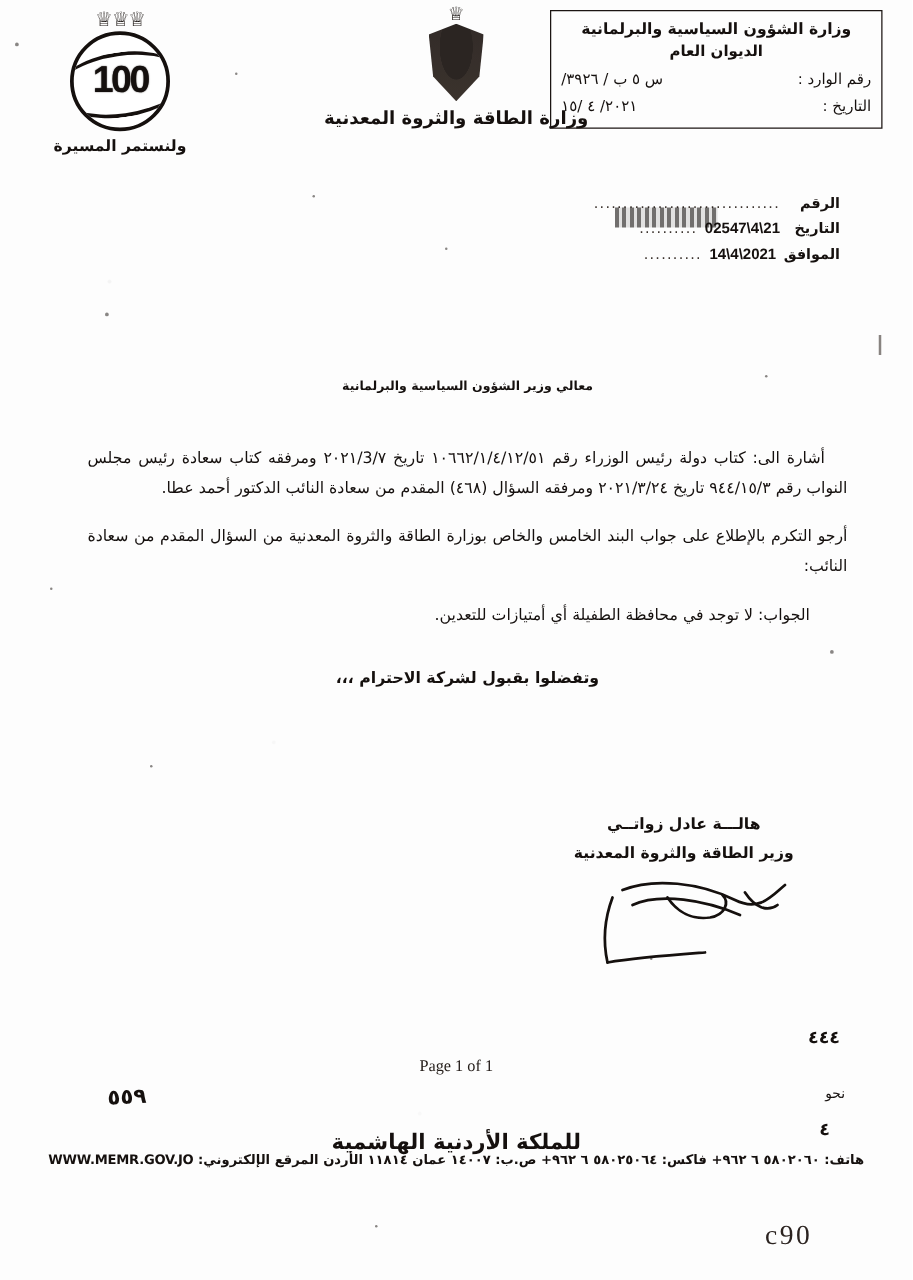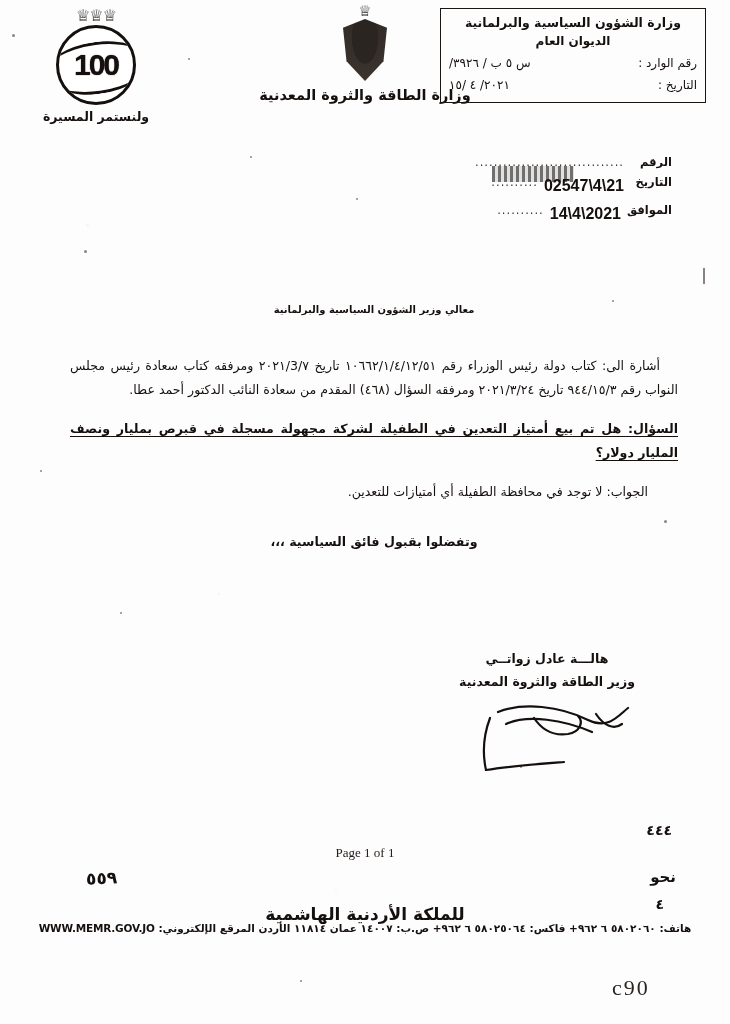--- a/index.html
+++ b/index.html
@@ -155,21 +155,21 @@
     display: flex;
     justify-content: flex-start;
     gap: 6px;
     direction: rtl;
   }
   .stamp-label { min-width: 42px; font-weight: bold; }
   .stamp-dots { flex: 1; letter-spacing: 1px; color: #3b332e; overflow: hidden; white-space: nowrap; }
   .stamp-val {
     font-family: "Liberation Sans", sans-serif;
     font-weight: bold;
-    font-size: 16px;
+    font-size: 12px;
   }
   .stamp-mark {
     position: absolute;
     left: 492px;
     top: 166px;
     width: 82px;
     height: 16px;
     background: repeating-linear-gradient(90deg, rgba(20,16,14,.75) 0 3px, rgba(20,16,14,.15) 3px 6px);
     opacity: .8;
   }
@@ -255,22 +255,22 @@
     left: 86px;
     top: 868px;
     font-size: 17px;
     font-weight: bold;
     transform: rotate(-3deg);
   }
   .num-left-2 {
     position: absolute;
     right: 54px;
     top: 868px;
-    font-size: 15px;
-    font-weight: bold;
+    font-size: 11px;
+    font-weight: normal;
   }
   .num-left-3 {
     position: absolute;
     right: 66px;
     top: 896px;
     font-size: 14px;
     font-weight: bold;
   }
   .footer-line1 {
     position: absolute;
@@ -369,23 +369,23 @@
       <span class="stamp-label">الموافق</span>
       <span class="stamp-val">2021\4\14</span>
       <span class="stamp-dots">..........</span>
     </div>
   </div>
   <div class="stamp-mark"></div>
 
   <div class="body-wrap">
     <div class="addressee">معالي وزير الشؤون السياسية والبرلمانية</div>
     <div class="para indent">أشارة الى: كتاب دولة رئيس الوزراء رقم ١٠٦٦٢/١/٤/١٢/٥١ تاريخ ٢٠٢١/3/٧ ومرفقه كتاب سعادة رئيس مجلس النواب رقم ٩٤٤/١٥/٣ تاريخ ٢٠٢١/٣/٢٤ ومرفقه السؤال (٤٦٨) المقدم من سعادة النائب الدكتور أحمد عطا.</div>
-    <div class="q-line">السؤال: هل تم بيع أمتياز التعدين في الطفيلة لشركة مجهولة مسجلة في قبرص بمليار ونصف المليار دولار؟</div>
+    <div class="para">أرجو التكرم بالإطلاع على جواب البند الخامس والخاص بوزارة الطاقة والثروة المعدنية من السؤال المقدم من سعادة النائب:</div>
     <div class="a-line">الجواب: لا توجد في محافظة الطفيلة أي أمتيازات للتعدين.</div>
-    <div class="closing">وتفضلوا بقبول فائق السياسية ،،،</div>
+    <div class="closing">وتفضلوا بقبول لشركة الاحترام ،،،</div>
   </div>
 
   <div class="sign-block">
     <div class="sign-name">هالـــة عادل زواتــي</div>
     <div class="sign-title">وزير الطاقة والثروة المعدنية</div>
   </div>
   <div class="sign-scribble">
     <svg width="210" height="80" viewBox="0 0 210 80" fill="none" stroke="#15100e" stroke-width="2.2" stroke-linecap="round">
       <path d="M30 12 C55 2, 92 6, 120 20 C140 30, 150 16, 160 8"></path>
       <path d="M38 24 C60 14, 96 20, 124 32"></path>

